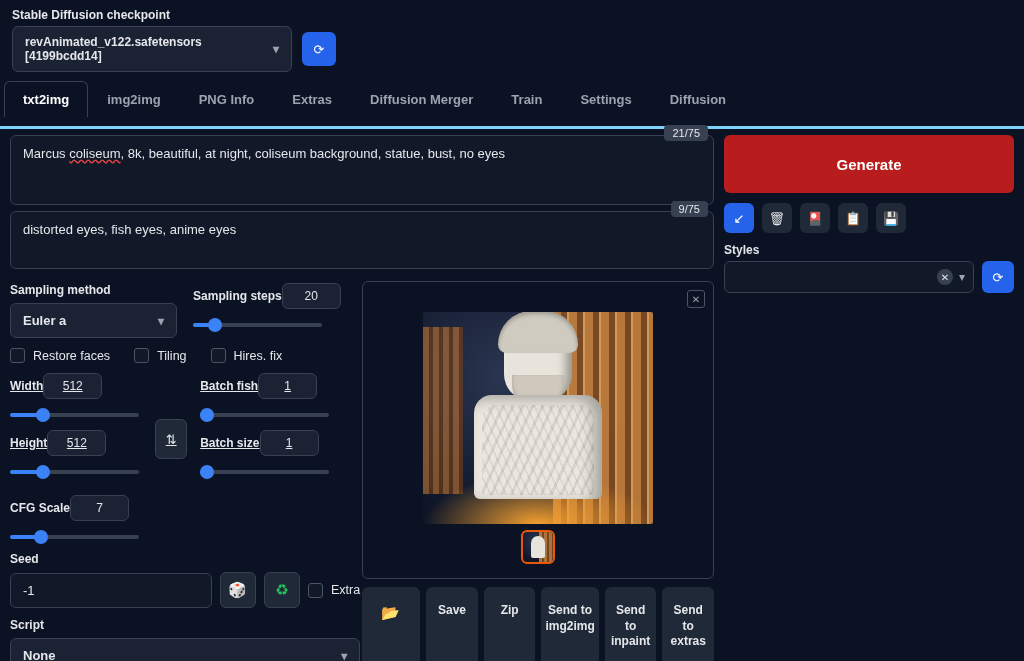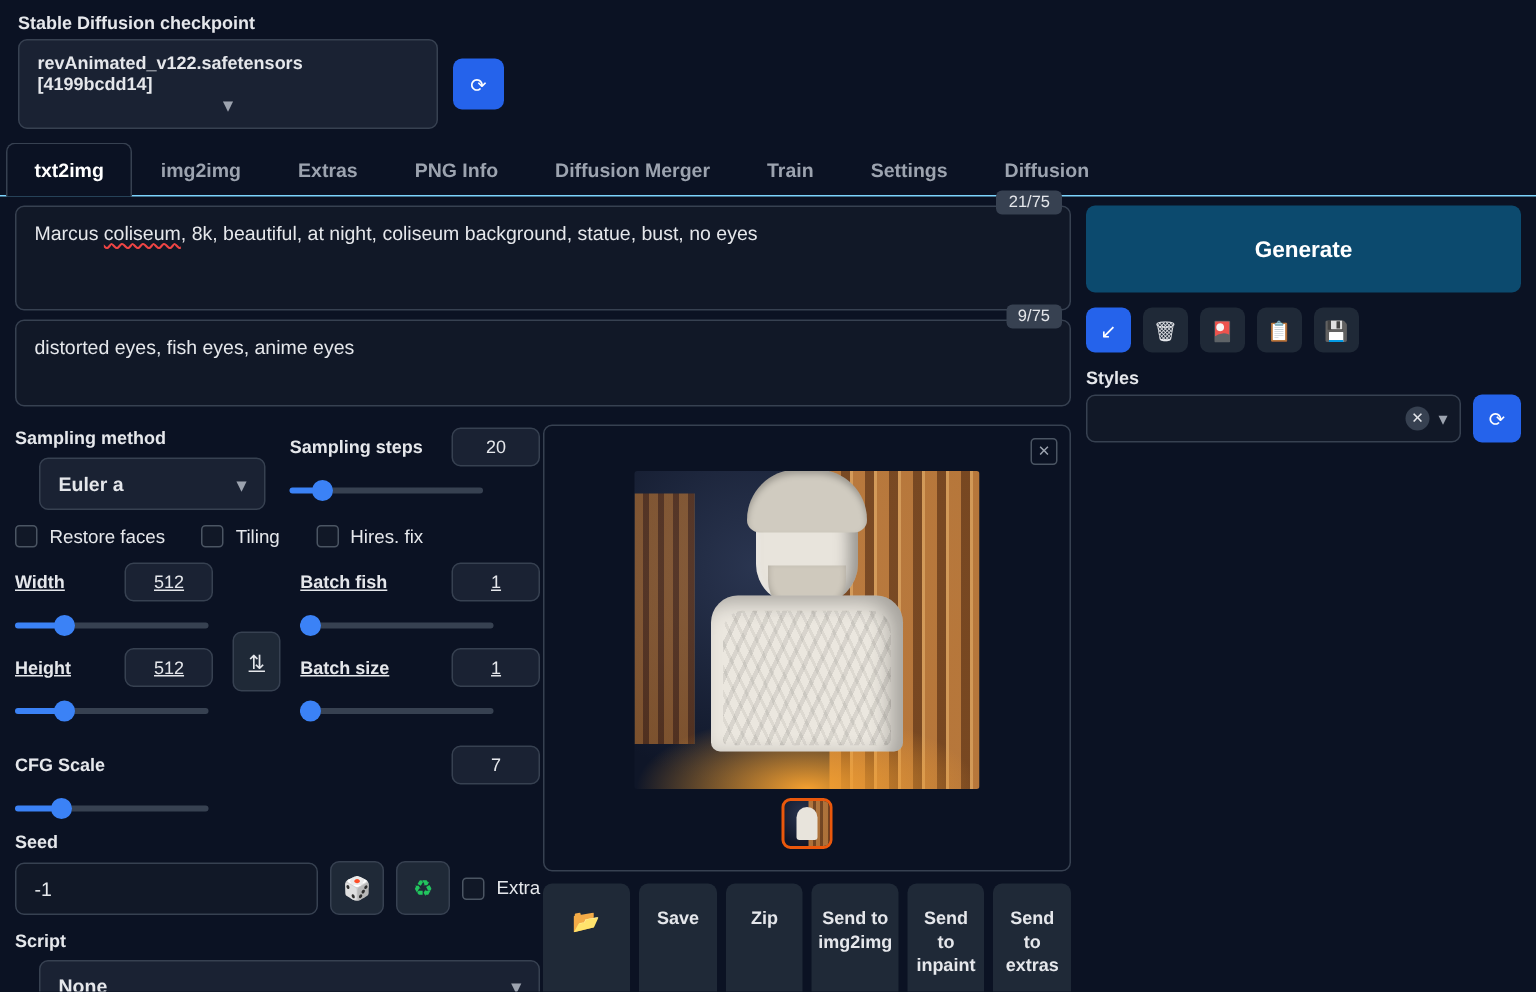--- a/index.html
+++ b/index.html
@@ -19,37 +19,36 @@
   background: #1a2233;
   border: 1px solid #374151;
   border-radius: 6px;
   padding: 8px 12px;
   width: 280px;
   display: flex;
   justify-content: flex-start;
   align-items: center;
   font-size: 12px;
   font-weight: 600;
-  flex-direction: column;
 }
 .icon-btn-sm {
   background: #1a2233;
   border: 1px solid #374151;
   border-radius: 6px;
   width: 34px; height: 34px;
   display: flex; align-items: center; justify-content: center;
   cursor: pointer;
 }
 .refresh-blue { background: #2563eb; border: none; }
 
 .tabs {
   display: flex;
   gap: 0;
-  padding: 4px 4px 0 4px;
-  border-bottom: 1px solid #7dd3fc;
+  padding: 4px 4px 10px 4px;
+  border-bottom: 3px solid #7dd3fc;
 }
 .tab {
   padding: 10px 18px;
   cursor: pointer;
   color: #9ca3af;
   font-weight: 600;
   border: 1px solid transparent;
   border-bottom: none;
   position: relative;
   top: 1px;
@@ -84,21 +83,21 @@
   right: 6px;
   top: -10px;
   background: #374151;
   border-radius: 4px;
   padding: 2px 8px;
   font-size: 11px;
 }
 .underline-red { text-decoration: underline wavy #ef4444; }
 
 .generate-btn {
-  background: #0c4a6e;
+  background: #b91c1c;
   color: #fff;
   border: none;
   border-radius: 6px;
   width: 100%;
   height: 58px;
   font-size: 15px;
   font-weight: 700;
   cursor: pointer;
   margin-bottom: 10px;
 }
@@ -135,21 +134,20 @@
 .select-box {
   background: #1a2233;
   border: 1px solid #374151;
   border-radius: 6px;
   padding: 9px 12px;
   display: flex;
   justify-content: space-between;
   align-items: center;
   font-size: 13px;
   font-weight: 600;
-  margin-left: 16px;
 }
 .slider {
   flex: 1;
   -webkit-appearance: none;
   height: 4px;
   background: #374151;
   border-radius: 2px;
   outline: none;
 }
 .slider::-webkit-slider-thumb {
@@ -192,21 +190,21 @@
 .swap-btn {
   background: #1f2937;
   border: 1px solid #374151;
   border-radius: 6px;
   width: 32px; height: 40px;
   display: flex; align-items: center; justify-content: center;
   cursor: pointer;
   color: #e5e7eb;
 }
 .dim-row { margin-bottom: 10px; }
-.dim-head { display: flex; justify-content: space-between; align-items: center; margin-bottom: 6px; }
+.dim-head { display: flex; justify-content: flex-start; align-items: center; margin-bottom: 6px; }
 
 .full-slider { margin-bottom: 10px; }
 .seed-row { display: flex; gap: 8px; align-items: center; margin-bottom: 10px; }
 .seed-input {
   flex: 1;
   background: #111827;
   border: 1px solid #374151;
   border-radius: 6px;
   padding: 9px 12px;
   color: #e5e7eb;
@@ -358,22 +356,22 @@
     </div>
     <div class="icon-btn-sm refresh-blue">
       <span style="color:#fff">⟳</span>
     </div>
   </div>
 </div>
 
 <div class="tabs">
   <div class="tab active">txt2img</div>
   <div class="tab">img2img</div>
+  <div class="tab">PNG Info</div>
   <div class="tab">Extras</div>
-  <div class="tab">PNG Info</div>
   <div class="tab">Diffusion Merger</div>
   <div class="tab">Train</div>
   <div class="tab">Settings</div>
   <div class="tab">Diffusion</div>
 </div>
 
 <div class="main">
   <div class="left-col">
     <div class="prompt-wrap">
       <div class="token-count">21/75</div>

